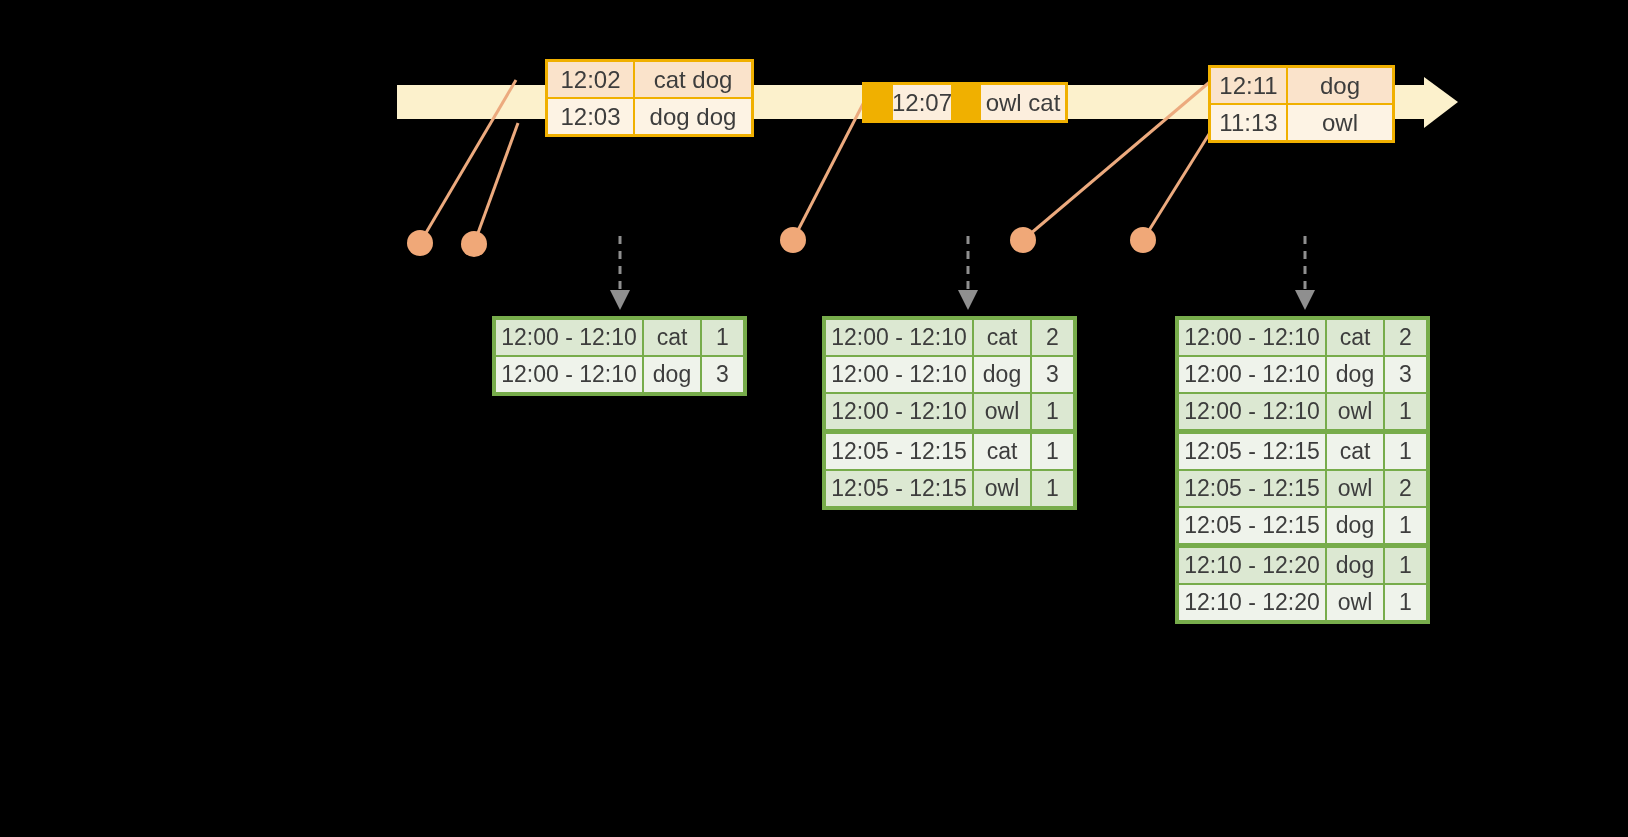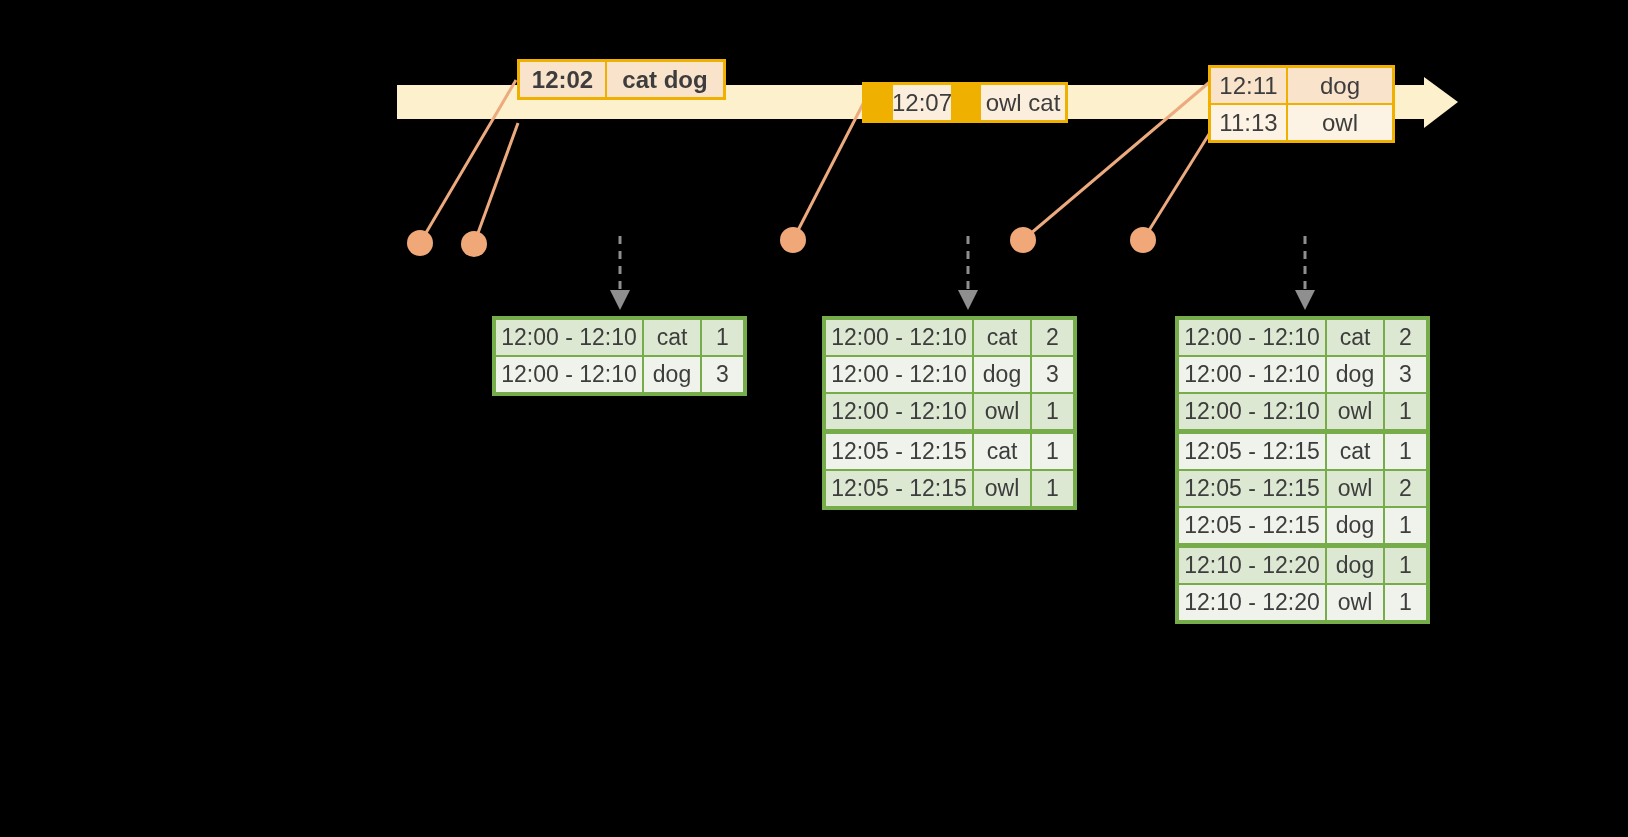--- a/index.html
+++ b/index.html
@@ -60,24 +60,28 @@
   <circle class="dot" cx="1143" cy="240" r="13"></circle>
 
   <line class="trigger" x1="620" y1="236" x2="620" y2="292"></line>
   <polygon class="trigger-head" points="610,290 630,290 620,310"></polygon>
   <line class="trigger" x1="968" y1="236" x2="968" y2="292"></line>
   <polygon class="trigger-head" points="958,290 978,290 968,310"></polygon>
   <line class="trigger" x1="1305" y1="236" x2="1305" y2="292"></line>
   <polygon class="trigger-head" points="1295,290 1315,290 1305,310"></polygon>
 </svg>
 
-<div class="dtable event-table" style="left:517px; top:59px;font-weight:bold; --cols:85px 116px;">
+<div class="dtable event-table" style="left:545px; top:59px; --cols:85px 116px;">
     <div class="trow shade-dark">
       <div class="cell">12:02</div>
       <div class="cell">cat dog</div>
+    </div>
+    <div class="trow shade-light">
+      <div class="cell">12:03</div>
+      <div class="cell">dog dog</div>
     </div>
   </div>
 <div class="dtable event-table" style="left:862px; top:82px; --cols:86px 112px;">
     <div class="trow shade-mid">
       <div class="cell">12:07</div>
       <div class="cell">owl cat</div>
     </div>
   </div>
 <div class="dtable event-table" style="left:1208px; top:65px; --cols:75px 104px;">
     <div class="trow shade-dark">

